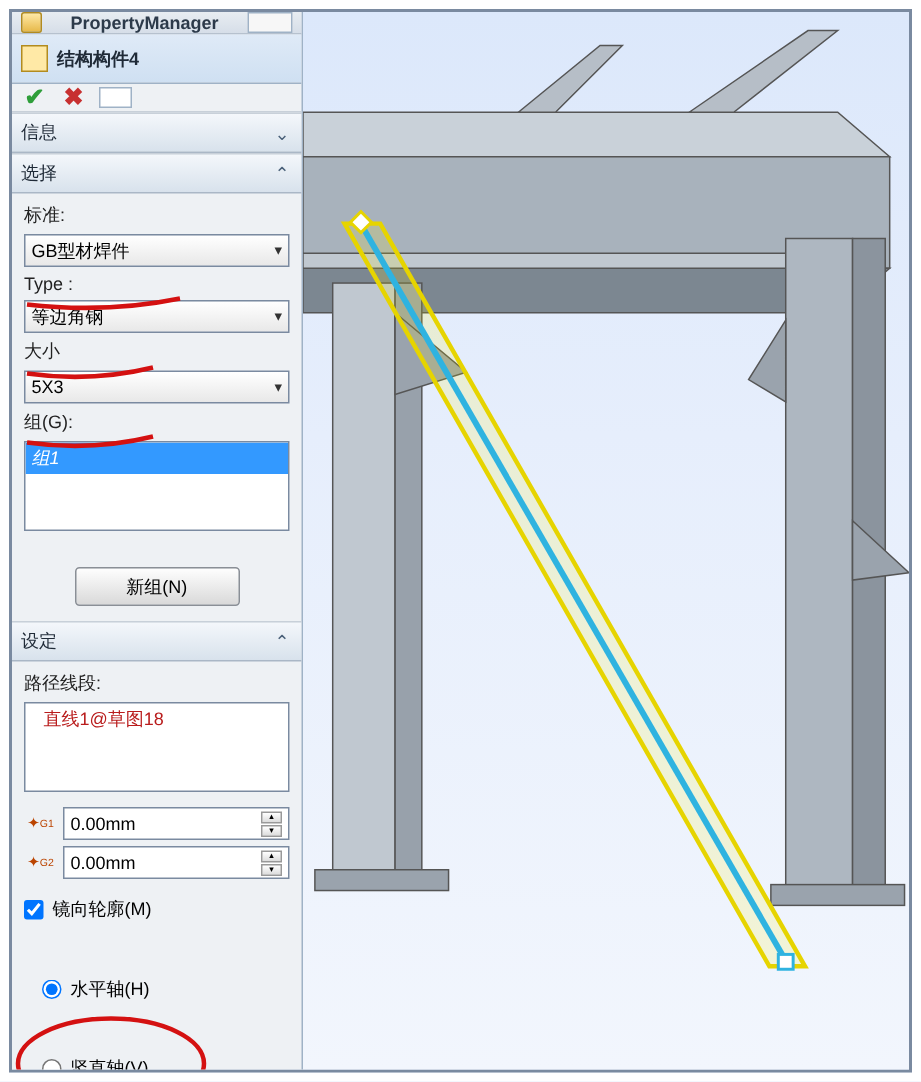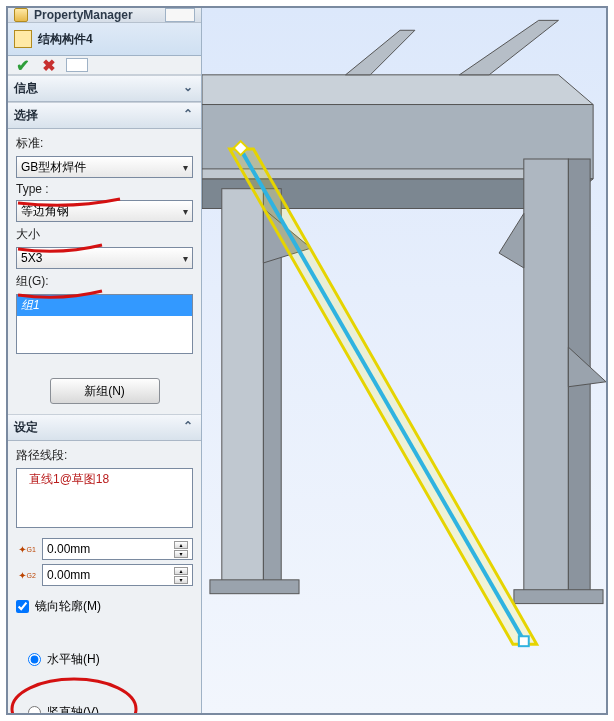--- a/index.html
+++ b/index.html
@@ -2,34 +2,34 @@
 <html><head>
 <meta charset="utf-8">
 <style>
   * { box-sizing: border-box; margin: 0; padding: 0; font-family: "Microsoft YaHei", "SimSun", Arial, sans-serif; font-size: 12px; }
   body { width: 614px; height: 721px; background: #fff; position: relative; overflow: hidden; }
 
   .outer { position: absolute; inset: 6px; border: 2px solid #7a8aa0; display: flex; background: #e6eefc; }
 
   
   .pm { width: 194px; min-width: 194px; background: #eef1f4; border-right: 1px solid #9fb2c6; display: flex; flex-direction: column; overflow: hidden; }
-  .pm-title { height: 24px; background: linear-gradient(#e8edf2,#d6dee8); display: flex; align-items: center; padding: 0 6px; gap: 6px; border-bottom: 1px solid #b6c1ce; }
+  .pm-title { height: 24px; background: linear-gradient(#e8edf2,#d6dee8); display: flex; align-items: center; padding: 0 6px; gap: 19px; border-bottom: 1px solid #b6c1ce; }
   .pm-title .t-icon { width: 14px; height: 14px; background: linear-gradient(#ffe9a6,#e7b94a); border: 1px solid #b28b1f; border-radius: 2px; }
   .pm-title .t-text { font-weight: bold; color: #2c3a4a; }
   .pm-title .t-push { margin-left: auto; width: 30px; height: 14px; border: 1px solid #9fb2c6; background: #f7f7f7; }
   .pm-feature { height: 28px; background: linear-gradient(#dfeaf7,#cfe0f2); border-bottom: 1px solid #9fb2c6; display: flex; align-items: center; padding: 16px 6px; gap: 6px; }
   .pm-feature .f-icon { width: 18px; height: 18px; background: #ffe9a6; border: 1px solid #b28b1f; }
   .pm-feature .f-name { font-weight: bold; color: #1f2a37; }
   .pm-actions { height: 26px; display: flex; align-items: center; gap: 8px; padding: 0 6px; border-bottom: 1px solid #c8d0d9; }
   .act { width: 18px; height: 18px; display: inline-flex; align-items: center; justify-content: center; cursor: pointer; }
   .act.ok { color: #2e9e3a; font-size: 16px; font-weight: bold; }
   .act.cancel { color: #c73030; font-size: 16px; font-weight: bold; }
   .act.push { width: 22px; height: 14px; background: #fff; border: 1px solid #9fb2c6; }
 
-  .section-head { background: linear-gradient(#f4f7fb,#d8e2ec); border-top: 1px solid #c8d0d9; border-bottom: 1px solid #aab7c6; padding: 4px 6px; display: flex; gap: 6px; font-weight: bold; color: #1f2a37; }
+  .section-head { background: linear-gradient(#f4f7fb,#d8e2ec); border-top: 1px solid #c8d0d9; border-bottom: 1px solid #aab7c6; padding: 4px 6px; display: flex; align-items: center; gap: 6px; font-weight: normal; color: #1f2a37; }
   .section-head .chev { width: 14px; text-align: center; color: #4a6079; }
   .section-body { padding: 6px 8px 10px 8px; display: flex; flex-direction: column; gap: 4px; }
   .section-body label { color: #222; }
   .combo { height: 22px; border: 1px solid #7a8aa0; background: linear-gradient(#fff,#e8e8e8); padding: 0 4px; display: flex; align-items: center; justify-content: space-between; cursor: pointer; gap: 36px; }
   .combo .arrow { color: #333; font-size: 10px; }
   .listbox { border: 1px solid #7a8aa0; background: #fff; height: 60px; overflow: hidden; }
   .listbox .sel { background: #3399ff; color: #fff; padding: 2px 4px; font-style: italic; }
   .big-listbox { border: 1px solid #7a8aa0; background: #fff; height: 60px; padding: 2px 12px; color: #b91c1c; }
   .btn { height: 26px; border: 1px solid #8a8f96; background: linear-gradient(#fefefe,#d9d9d9); border-radius: 3px; cursor: pointer; width: 110px; margin: 20px auto 0 auto; display: flex; align-items: center; justify-content: center; }
   .num-row { display: flex; align-items: center; gap: 4px; }

